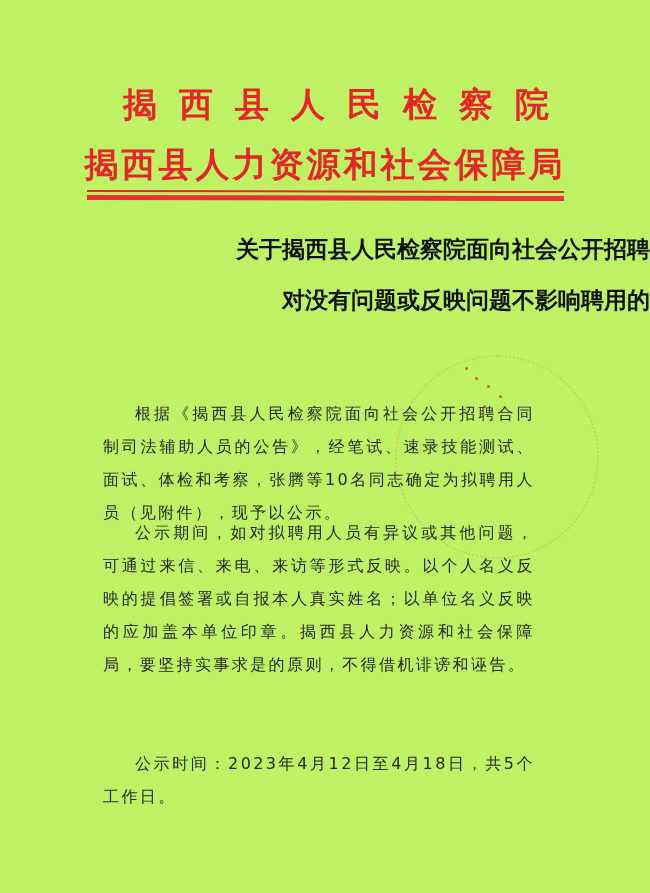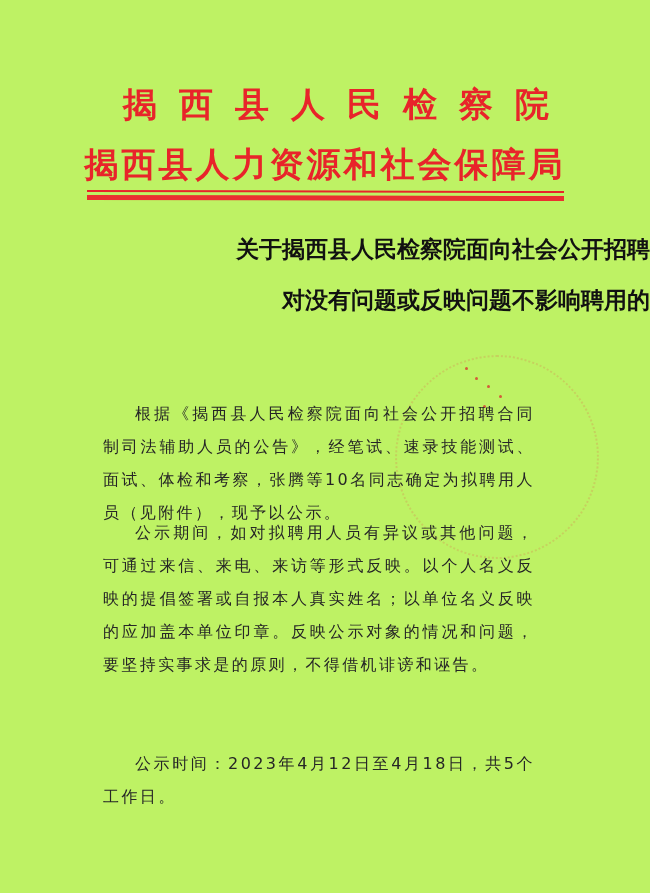--- a/index.html
+++ b/index.html
@@ -132,21 +132,21 @@
     <span class="seal-mark" style="left:90px; top:28px;"></span>
     <span class="seal-mark" style="left:102px; top:38px;"></span>
     <span class="seal-mark" style="left:86px; top:48px;"></span>
   </div>
 
   <div class="body-text" style="top:377px;margin-top:20px;">
     <p class="para">根据《揭西县人民检察院面向社会公开招聘合同制司法辅助人员的公告》，经笔试、速录技能测试、面试、体检和考察，张腾等10名同志确定为拟聘用人员（见附件），现予以公示。</p>
   </div>
 
   <div class="body-text" style="top:516px;">
-    <p class="para">公示期间，如对拟聘用人员有异议或其他问题，可通过来信、来电、来访等形式反映。以个人名义反映的提倡签署或自报本人真实姓名；以单位名义反映的应加盖本单位印章。反映公示对象的情况和问题，要坚持实事求是的原则，不得借机诽谤和诬告。</p>
+    <p class="para">公示期间，如对拟聘用人员有异议或其他问题，可通过来信、来电、来访等形式反映。以个人名义反映的提倡签署或自报本人真实姓名；以单位名义反映的应加盖本单位印章。揭西县人力资源和社会保障局，要坚持实事求是的原则，不得借机诽谤和诬告。</p>
   </div>
 
 
   <div class="body-text" style="top:747px;">
     <p class="para">公示时间：2023年4月12日至4月18日，共5个工作日。</p>
   </div>
 
 </div>
 
 </body></html>

